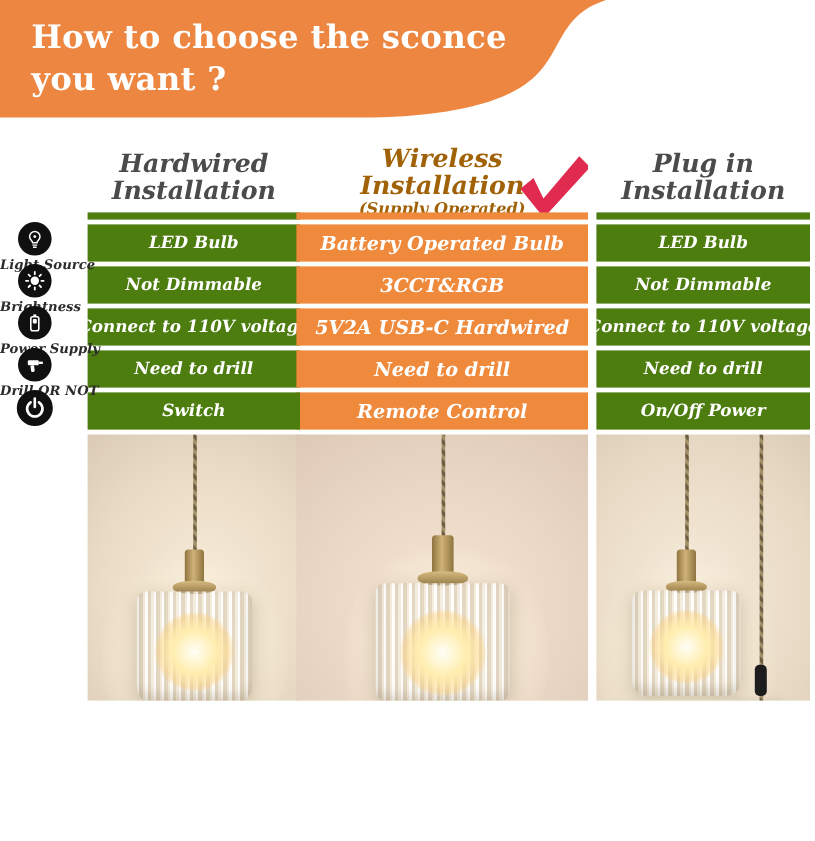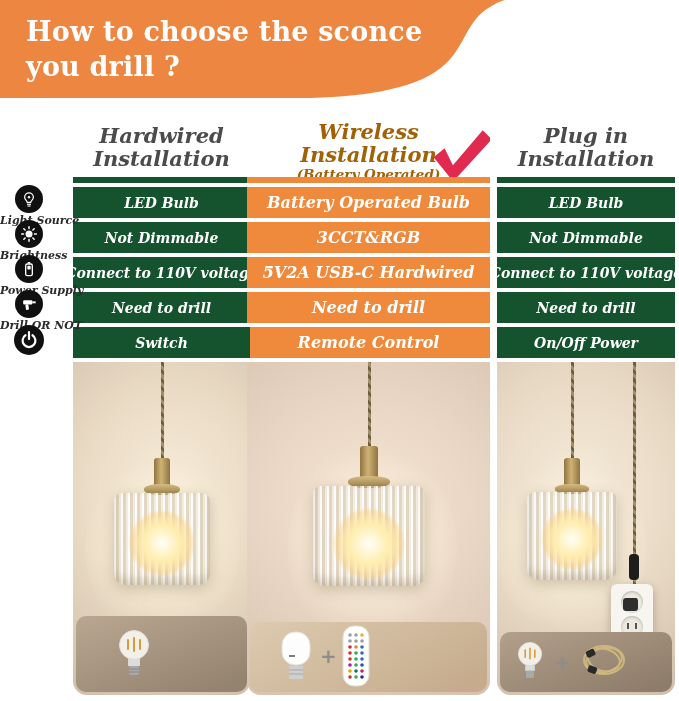--- a/index.html
+++ b/index.html
@@ -1,16 +1,16 @@
 <!DOCTYPE html>
 <html><head>
 <meta charset="utf-8">
 <style>
   html,body{margin:0;padding:0;background:#fff;}
-  .stage{position:relative;width:679px;height:701px;background:#fff;overflow:hidden;
+  .stage{position:relative;width:679px;height:584px;background:#fff;overflow:hidden;
          font-family:"DejaVu Serif","Liberation Serif",serif;}
 
   
   .banner-svg{position:absolute;left:0;top:0;}
   .banner-title{position:absolute;left:26px;top:14px;color:#ffffff;font-weight:bold;
                 font-size:27px;line-height:1.3;letter-spacing:.2px;}
 
   
   .c1{left:73px;width:177px;}
   .c2{left:247px;width:243px;}
@@ -18,21 +18,21 @@
 
   
   .col-header{position:absolute;top:124px;text-align:center;font-weight:bold;font-style:italic;
               font-size:21px;line-height:1.1;color:#4b4b4b;}
   .col-header.orange{color:#a16207;top:120px;}
   .col-header .sub{font-size:13.5px;line-height:1.1;margin-top:1px;}
   .checkmark{position:absolute;left:430px;top:126px;}
 
   
   .topbar{position:absolute;top:177px;height:6px;}
-  .gray-bg{background:#14532d;}
+  .gray-bg{background:#4d7c0f;}
   .orange-bg{background:#ef8a3d;}
   .cell{position:absolute;height:31px;color:#ffffff;font-weight:bold;font-style:italic;
         display:flex;align-items:center;justify-content:center;white-space:nowrap;}
   .cell.c1,.cell.c3{font-size:14px;}
   .cell.c2{font-size:16px;}
   .r0{top:187px}.r1{top:222px}.r2{top:257px}.r3{top:292px}.r4{top:327px}
 
   
   .rail-item{position:absolute;left:0;width:58px;text-align:center;}
   .icon-circle{width:28px;height:28px;border-radius:50%;background:#101010;margin:0 auto;
@@ -70,28 +70,28 @@
 </head>
 <body>
 
 <div class="stage">
 
   <svg class="banner-svg" width="679" height="104" viewBox="0 0 679 104">
     <path d="M0,0 L505,0 C462,14 470,48 438,70 C412,89 360,98 300,98 L0,98 Z" fill="#ed8640"></path>
   </svg>
   <div class="banner-title">
     <div>How to choose the sconce</div>
-    <div>you drill ?</div>
+    <div>you want ?</div>
   </div>
 
   <div class="col-header c1">Hardwired Installation</div>
 
   <div class="col-header orange c2">
     <div style="max-width:160px;margin:0 auto;">Wireless Installation</div>
-    <div class="sub">(Battery Operated)</div>
+    <div class="sub">(Supply Operated)</div>
   </div>
 
   <svg class="checkmark" width="60" height="58" viewBox="0 0 60 58">
     <polygon points="4,34 14,24 24,40 50,2 60,10 26,56" fill="#e02a50" transform="rotate(6 30 29)"></polygon>
   </svg>
 
   <div class="col-header c3" style="padding-left:20px;padding-right:20px;box-sizing:border-box;">Plug in Installation</div>
 
   <div class="topbar gray-bg c1"></div>
   <div class="topbar orange-bg c2"></div>

